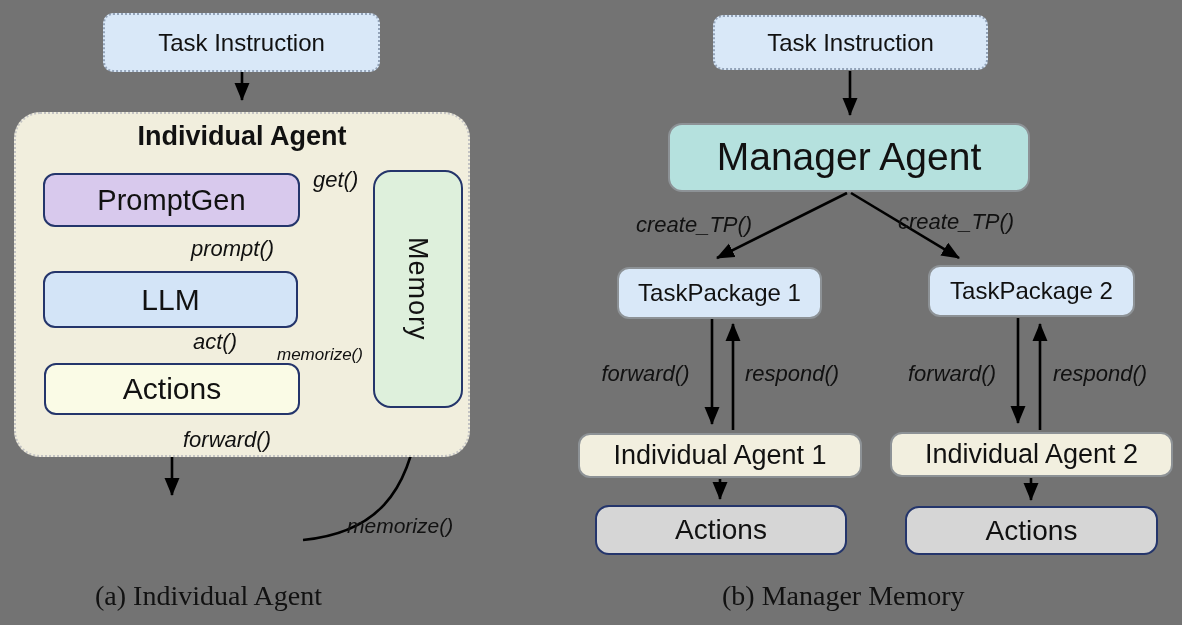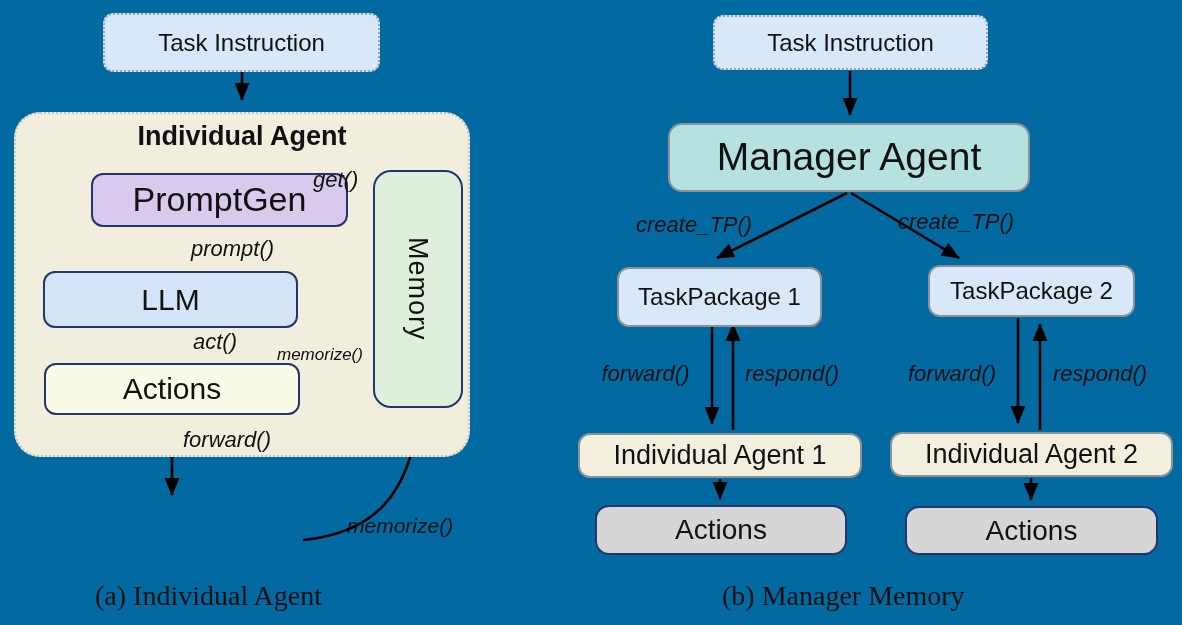--- a/index.html
+++ b/index.html
@@ -1,17 +1,17 @@
 <!DOCTYPE html>
 <html style="--task-fill: #d9e8f8; --task-border: #93a3b8; --container-fill: #f1eedd; --container-border: #c3c3c3; --promptgen-fill: #d8c9ed; --llm-fill: #d3e4f7; --actions-a-fill: #fafbe6; --memory-fill: #def0dc; --observation-fill: #d9d9d9; --navy-border: #24356b; --manager-fill: #b5e1de; --gray-border: #8d9296; --taskpackage-fill: #d9e8f8; --ia-fill: #f2efdf; --actions-b-fill: #d6d6d6; --arrow: #000000;"><head>
 <meta charset="utf-8">
 <style>
   html,body{margin:0;padding:0;background:#ffffff;}
   #canvas{
-    position:relative;width:1182px;height:625px;background:#0369a1;
+    position:relative;width:1182px;height:625px;background:#737373;
     font-family:"Liberation Sans",sans-serif;color:#111;overflow:hidden;
   }
   .box{
     position:absolute;box-sizing:border-box;display:flex;align-items:center;justify-content:center;
     text-align:center;line-height:1.05;
   }
   .rounded{border-radius:12px;}
   .task{
     background:var(--task-fill,#d9e8f8);
     border:2px dotted var(--task-border,#93a3b8);
@@ -76,21 +76,21 @@
   </svg>
 
   <div class="box task" style="left:103px;top:13px;width:277px;height:59px;">
     <span>Task Instruction</span>
   </div>
 
   <div class="box container-a" style="left:14px;top:112px;width:456px;height:345px;"></div>
 
   <div class="title-a" style="left:42px;top:121px;width:400px;">Individual Agent</div>
 
-  <div class="box rounded navy" style="left:43px;top:173px;width:257px;height:54px;font-size:34px;background:var(--promptgen-fill,#d8c9ed);margin-left:48px;">
+  <div class="box rounded navy" style="left:43px;top:173px;width:257px;height:54px;font-size:29px;background:var(--promptgen-fill,#d8c9ed);">
     <span>PromptGen</span>
   </div>
 
   <div class="box rounded navy" style="left:43px;top:271px;width:255px;height:57px;font-size:30px;background:var(--llm-fill,#d3e4f7);">
     <span>LLM</span>
   </div>
 
   <div class="box rounded navy" style="left:44px;top:363px;width:256px;height:52px;font-size:30px;background:var(--actions-a-fill,#fafbe6);">
     <span>Actions</span>
   </div>
@@ -113,21 +113,21 @@
     <span>Task Instruction</span>
   </div>
 
   <div class="box grayb" style="left:668px;top:123px;width:362px;height:69px;font-size:39px;border-radius:14px;border-width:2.5px;background:var(--manager-fill,#b5e1de);justify-content:center;">
     <span>Manager Agent</span>
   </div>
 
   <div class="fn" style="left:636px;top:212px;">create_TP()</div>
   <div class="fn" style="left:898px;top:209px;">create_TP()</div>
 
-  <div class="box rounded grayb" style="left:617px;top:267px;width:205px;height:60px;font-size:24px;background:var(--taskpackage-fill,#d9e8f8);">
+  <div class="box rounded grayb" style="left:617px;top:267px;width:205px;height:52px;font-size:24px;background:var(--taskpackage-fill,#d9e8f8);">
     <span>TaskPackage 1</span>
   </div>
   <div class="box rounded grayb" style="left:928px;top:265px;width:207px;height:52px;font-size:24px;background:var(--taskpackage-fill,#d9e8f8);">
     <span>TaskPackage 2</span>
   </div>
 
   <div class="fn" style="left:593px;top:361px;width:105px;text-align:center;">forward()</div>
   <div class="fn" style="left:738px;top:361px;width:108px;text-align:center;">respond()</div>
   <div class="fn" style="left:901px;top:361px;width:102px;text-align:center;">forward()</div>
   <div class="fn" style="left:1046px;top:361px;width:108px;text-align:center;">respond()</div>

